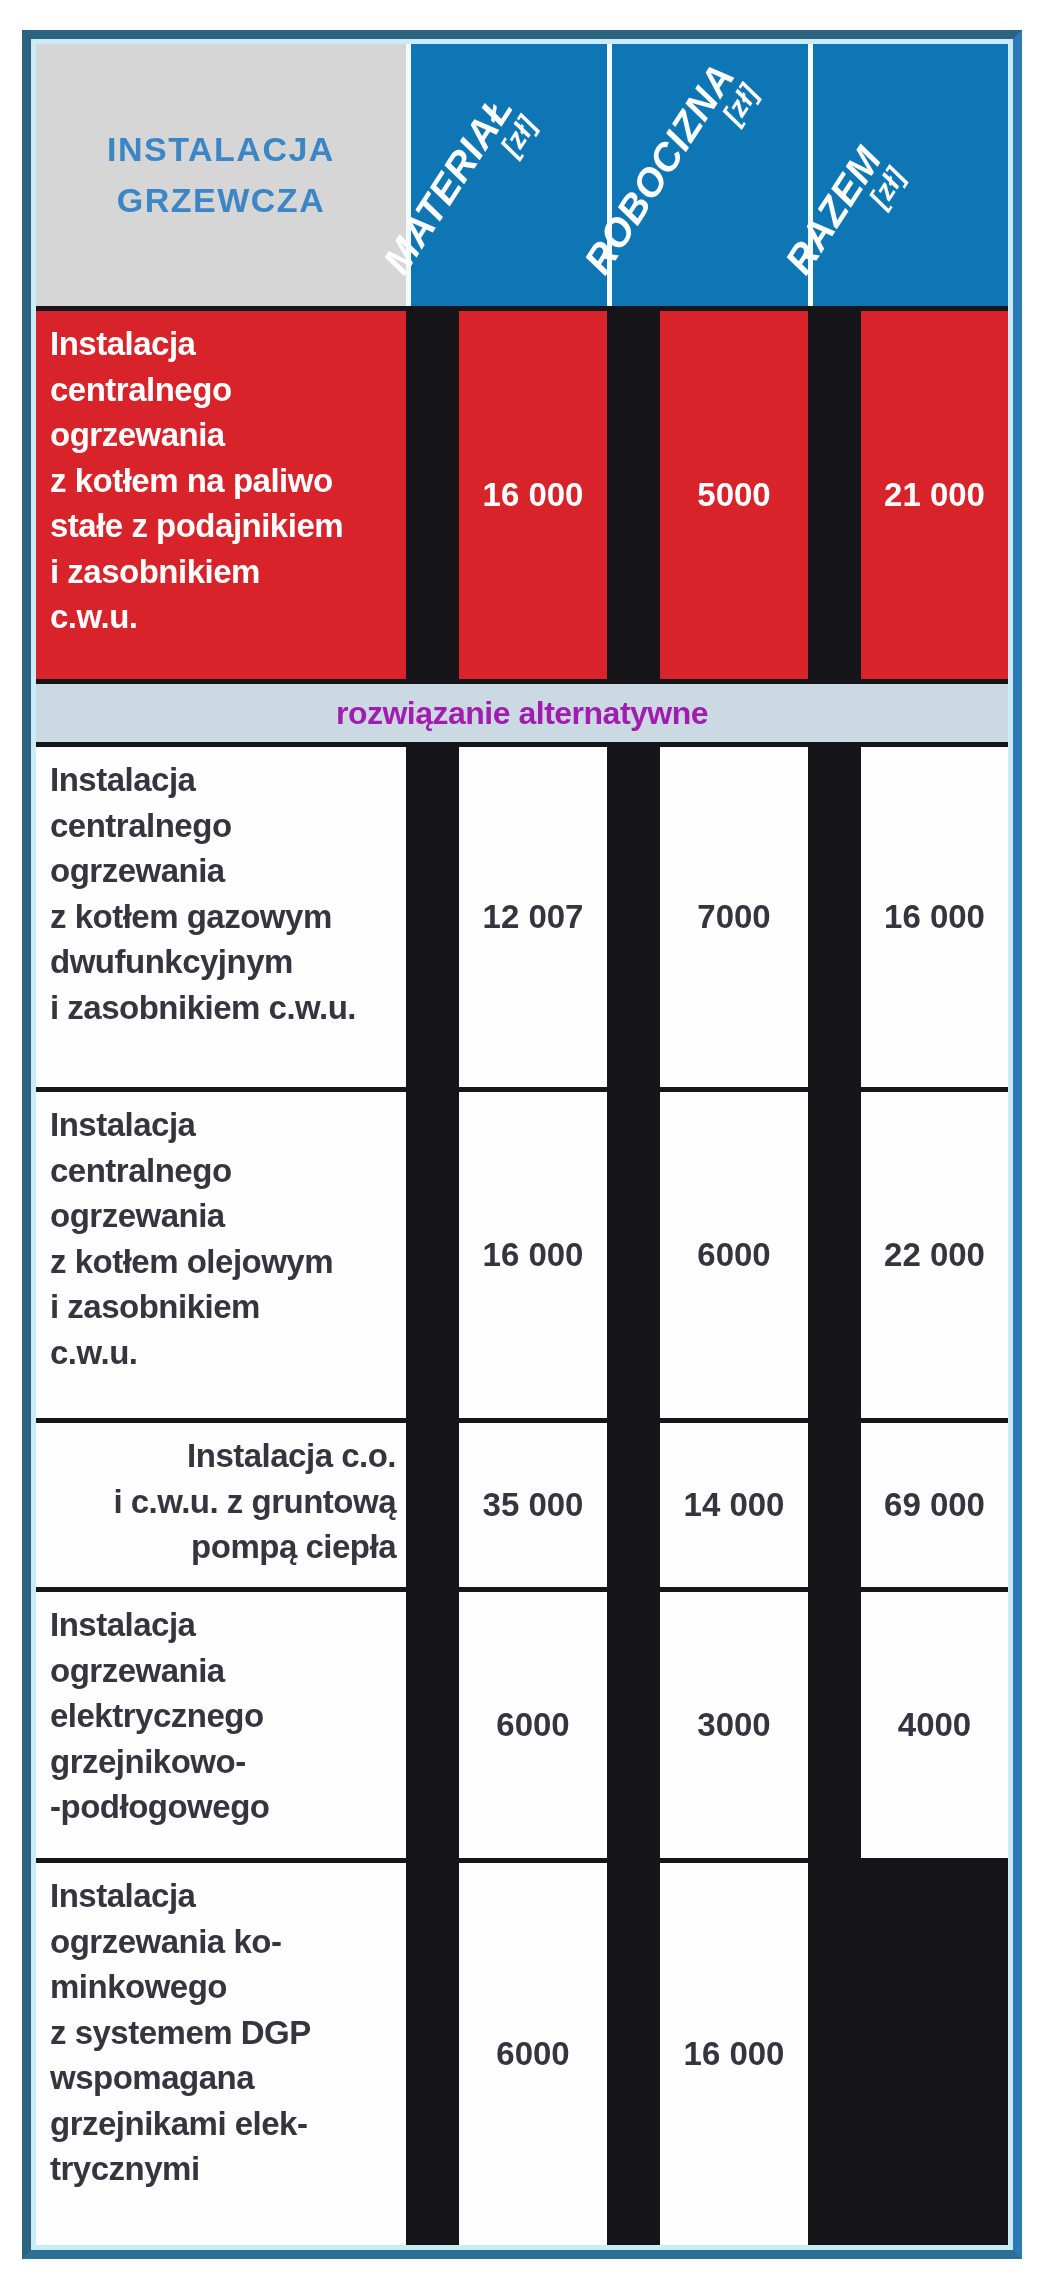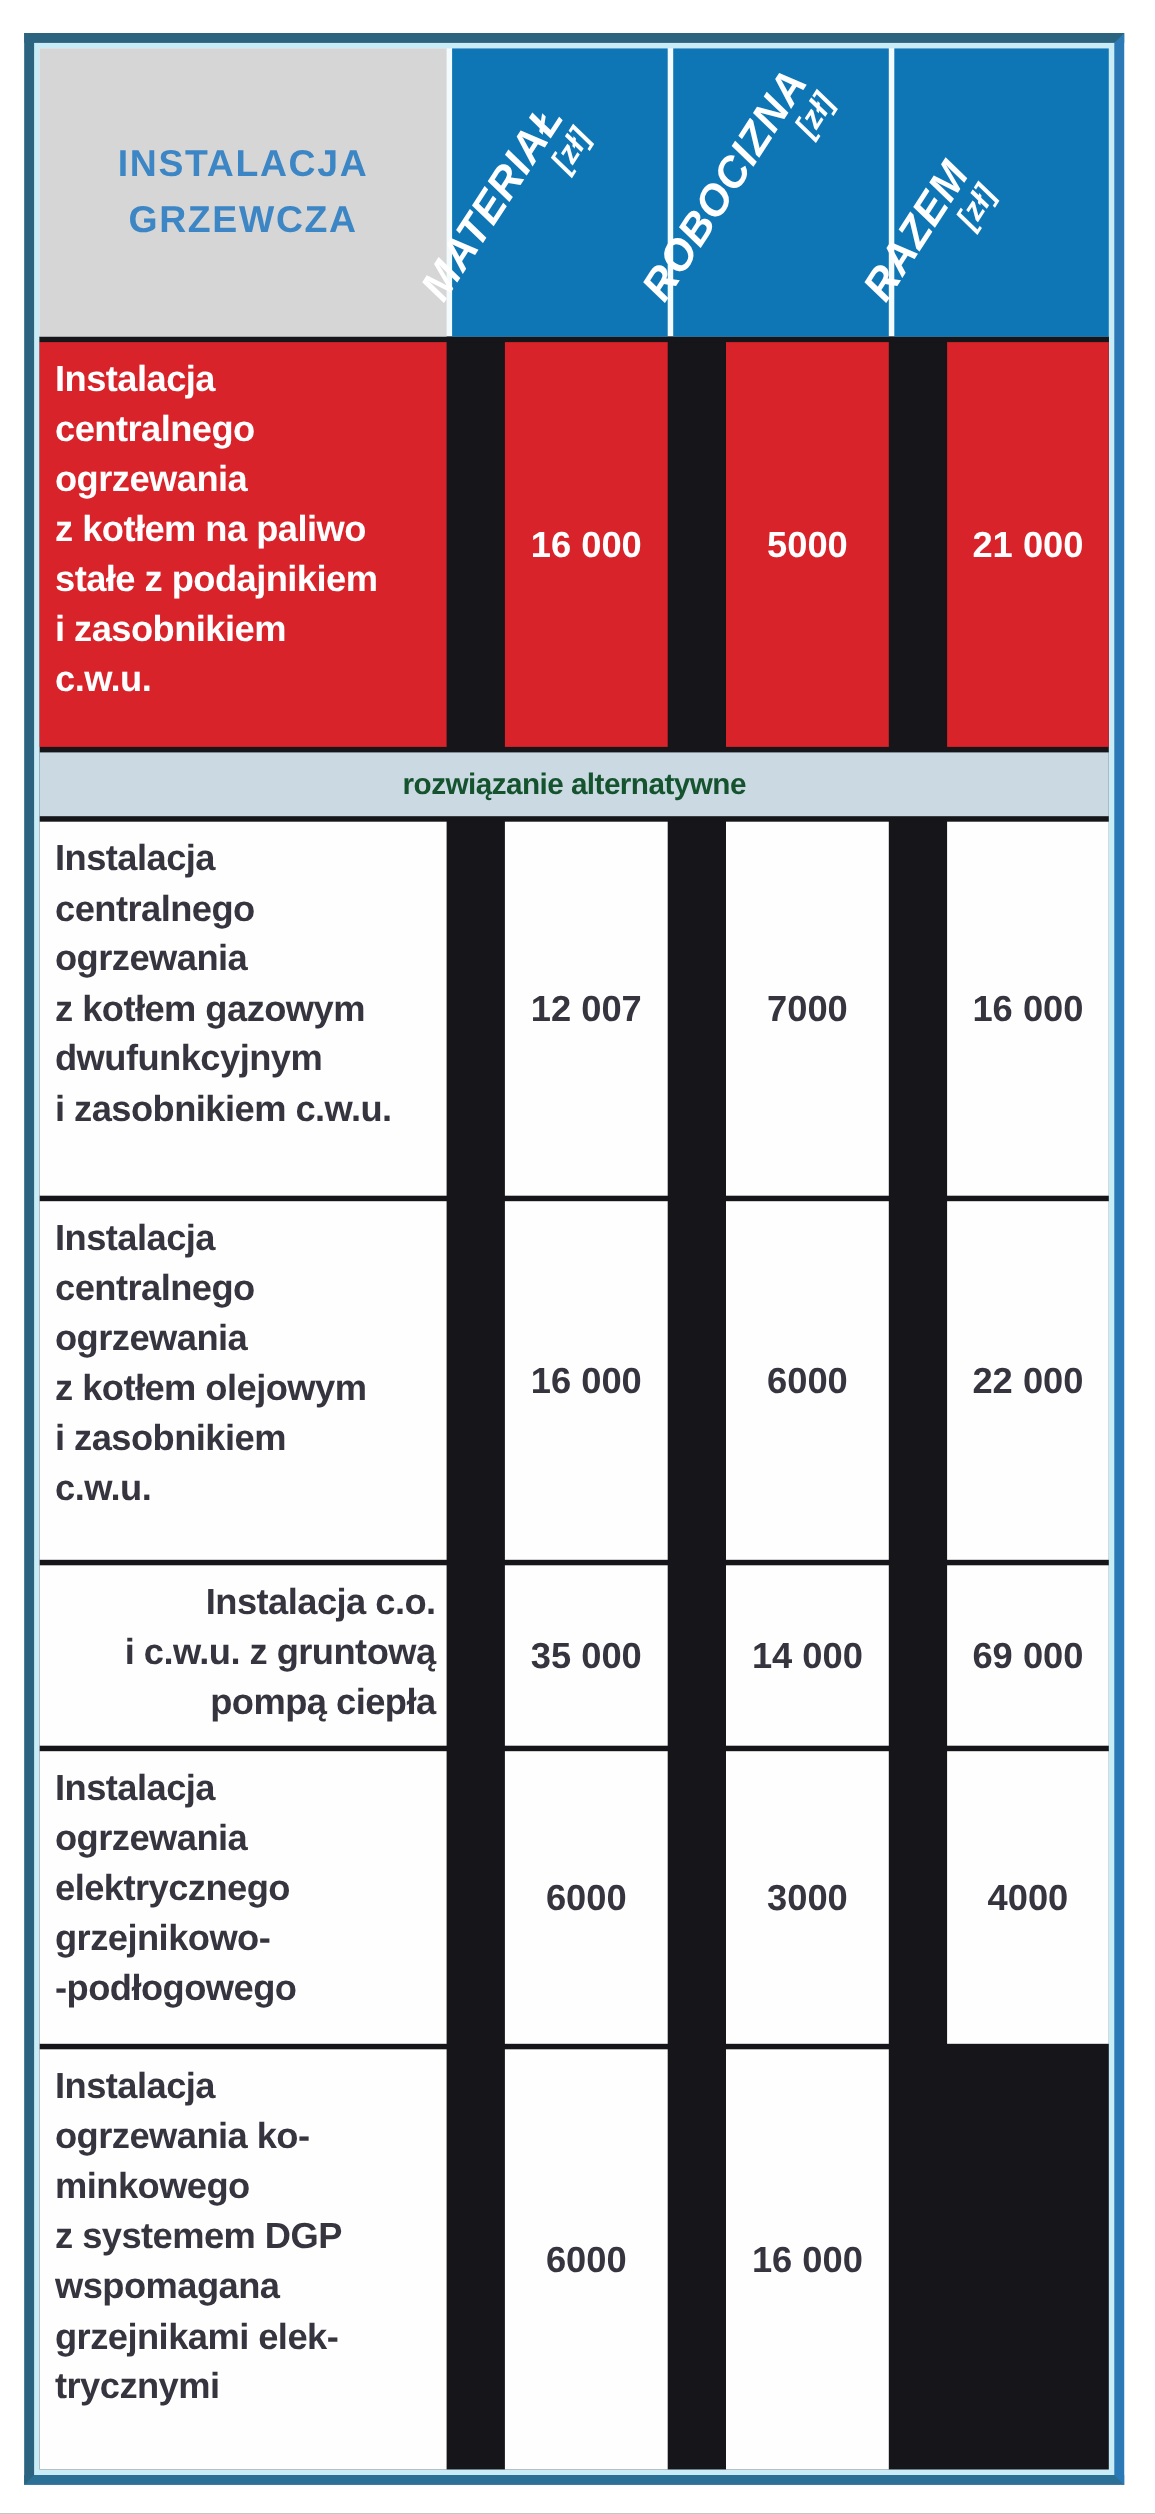--- a/index.html
+++ b/index.html
@@ -68,21 +68,21 @@
     display:flex;align-items:center;justify-content:center;
     font-weight:700;font-size:33px;color:#36343e;letter-spacing:0;margin-left:48px;
   }
   .red{background:#d8232a;}
   .red.label,.red.val{color:#ffffff;}
   .divider{
     grid-column:1 / -1;
     background:#cbd9e3;
     min-height:58px;
     display:flex;align-items:center;justify-content:center;
-    font-weight:700;font-size:27px;color:#14532d;letter-spacing:-0.5px;
+    font-weight:700;font-size:32px;color:#a21caf;letter-spacing:-0.5px;
   }
   .h-r1{min-height:368px;}
   .h-r2{min-height:340px;}
   .h-r3{min-height:326px;}
   .h-r4{min-height:164px;text-align:right;}
   .h-r5{min-height:266px;}
   .h-r6{min-height:382px;}
 </style>
 </head>
 <body>

